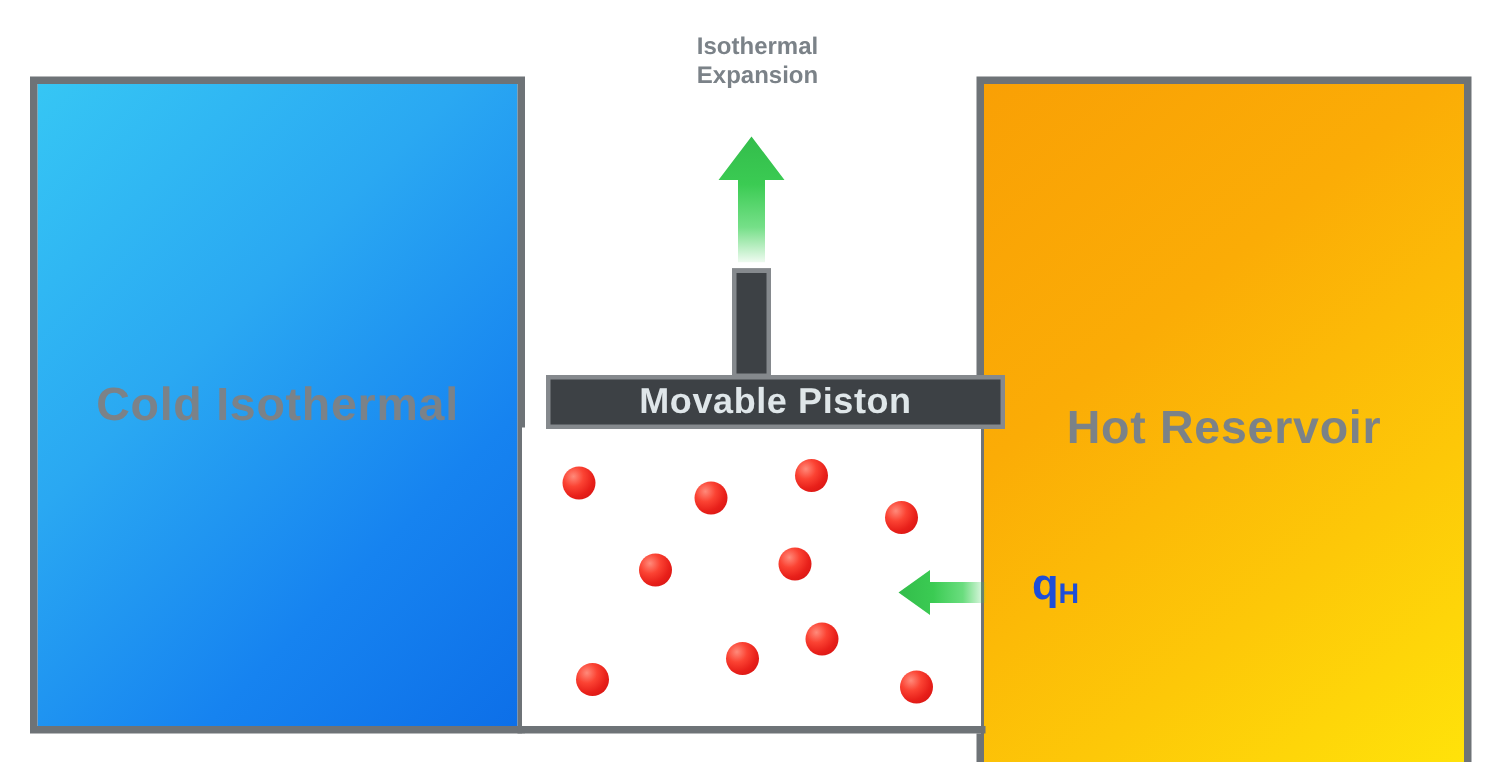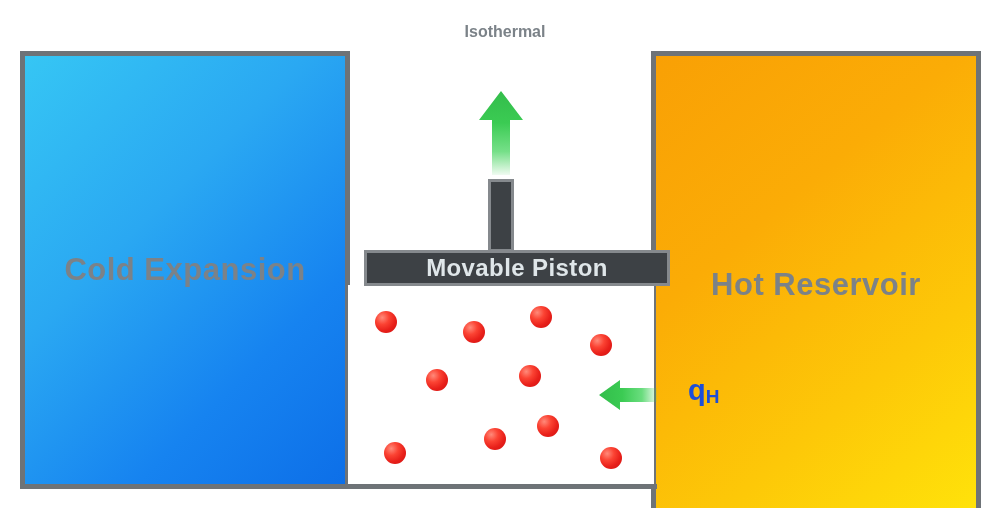--- a/index.html
+++ b/index.html
@@ -155,21 +155,21 @@
     position: relative;
     top: 3px;
   }
 </style>
 </head>
 <body>
 
 <div id="stage">
 
   <div class="reservoir" id="cold-reservoir">
-    <span class="reservoir-label">Cold Expansion</span>
+    <span class="reservoir-label">Cold Isothermal</span>
   </div>
 
   <div class="reservoir" id="hot-reservoir">
     <span class="reservoir-label">Hot Reservoir</span>
   </div>
 
   <div id="gas-chamber"></div>
   <div id="chamber-floor"></div>
   <div id="molecule-layer">
       <div class="molecule" style="left: 375px; top: 311px; width: 22px; height: 22px;"></div>
@@ -208,17 +208,18 @@
         <stop offset="26%" stop-color="#40d35a" stop-opacity="0.78"></stop>
         <stop offset="60%" stop-color="#3bcb53" stop-opacity="1"></stop>
         <stop offset="100%" stop-color="#33bd4b" stop-opacity="1"></stop>
       </linearGradient>
     </defs>
     <polygon points="1,17 22,2 22,10 59,10 59,24 22,24 22,32" fill="url(#gradLeft)"></polygon>
   </svg>
 
   <div id="expansion-title">
     <div>Isothermal</div>
+    <div>Expansion</div>
   </div>
 
   <div id="qh-label"><span>q</span><span class="sub">H</span></div>
 
 </div>
 
 </body></html>

